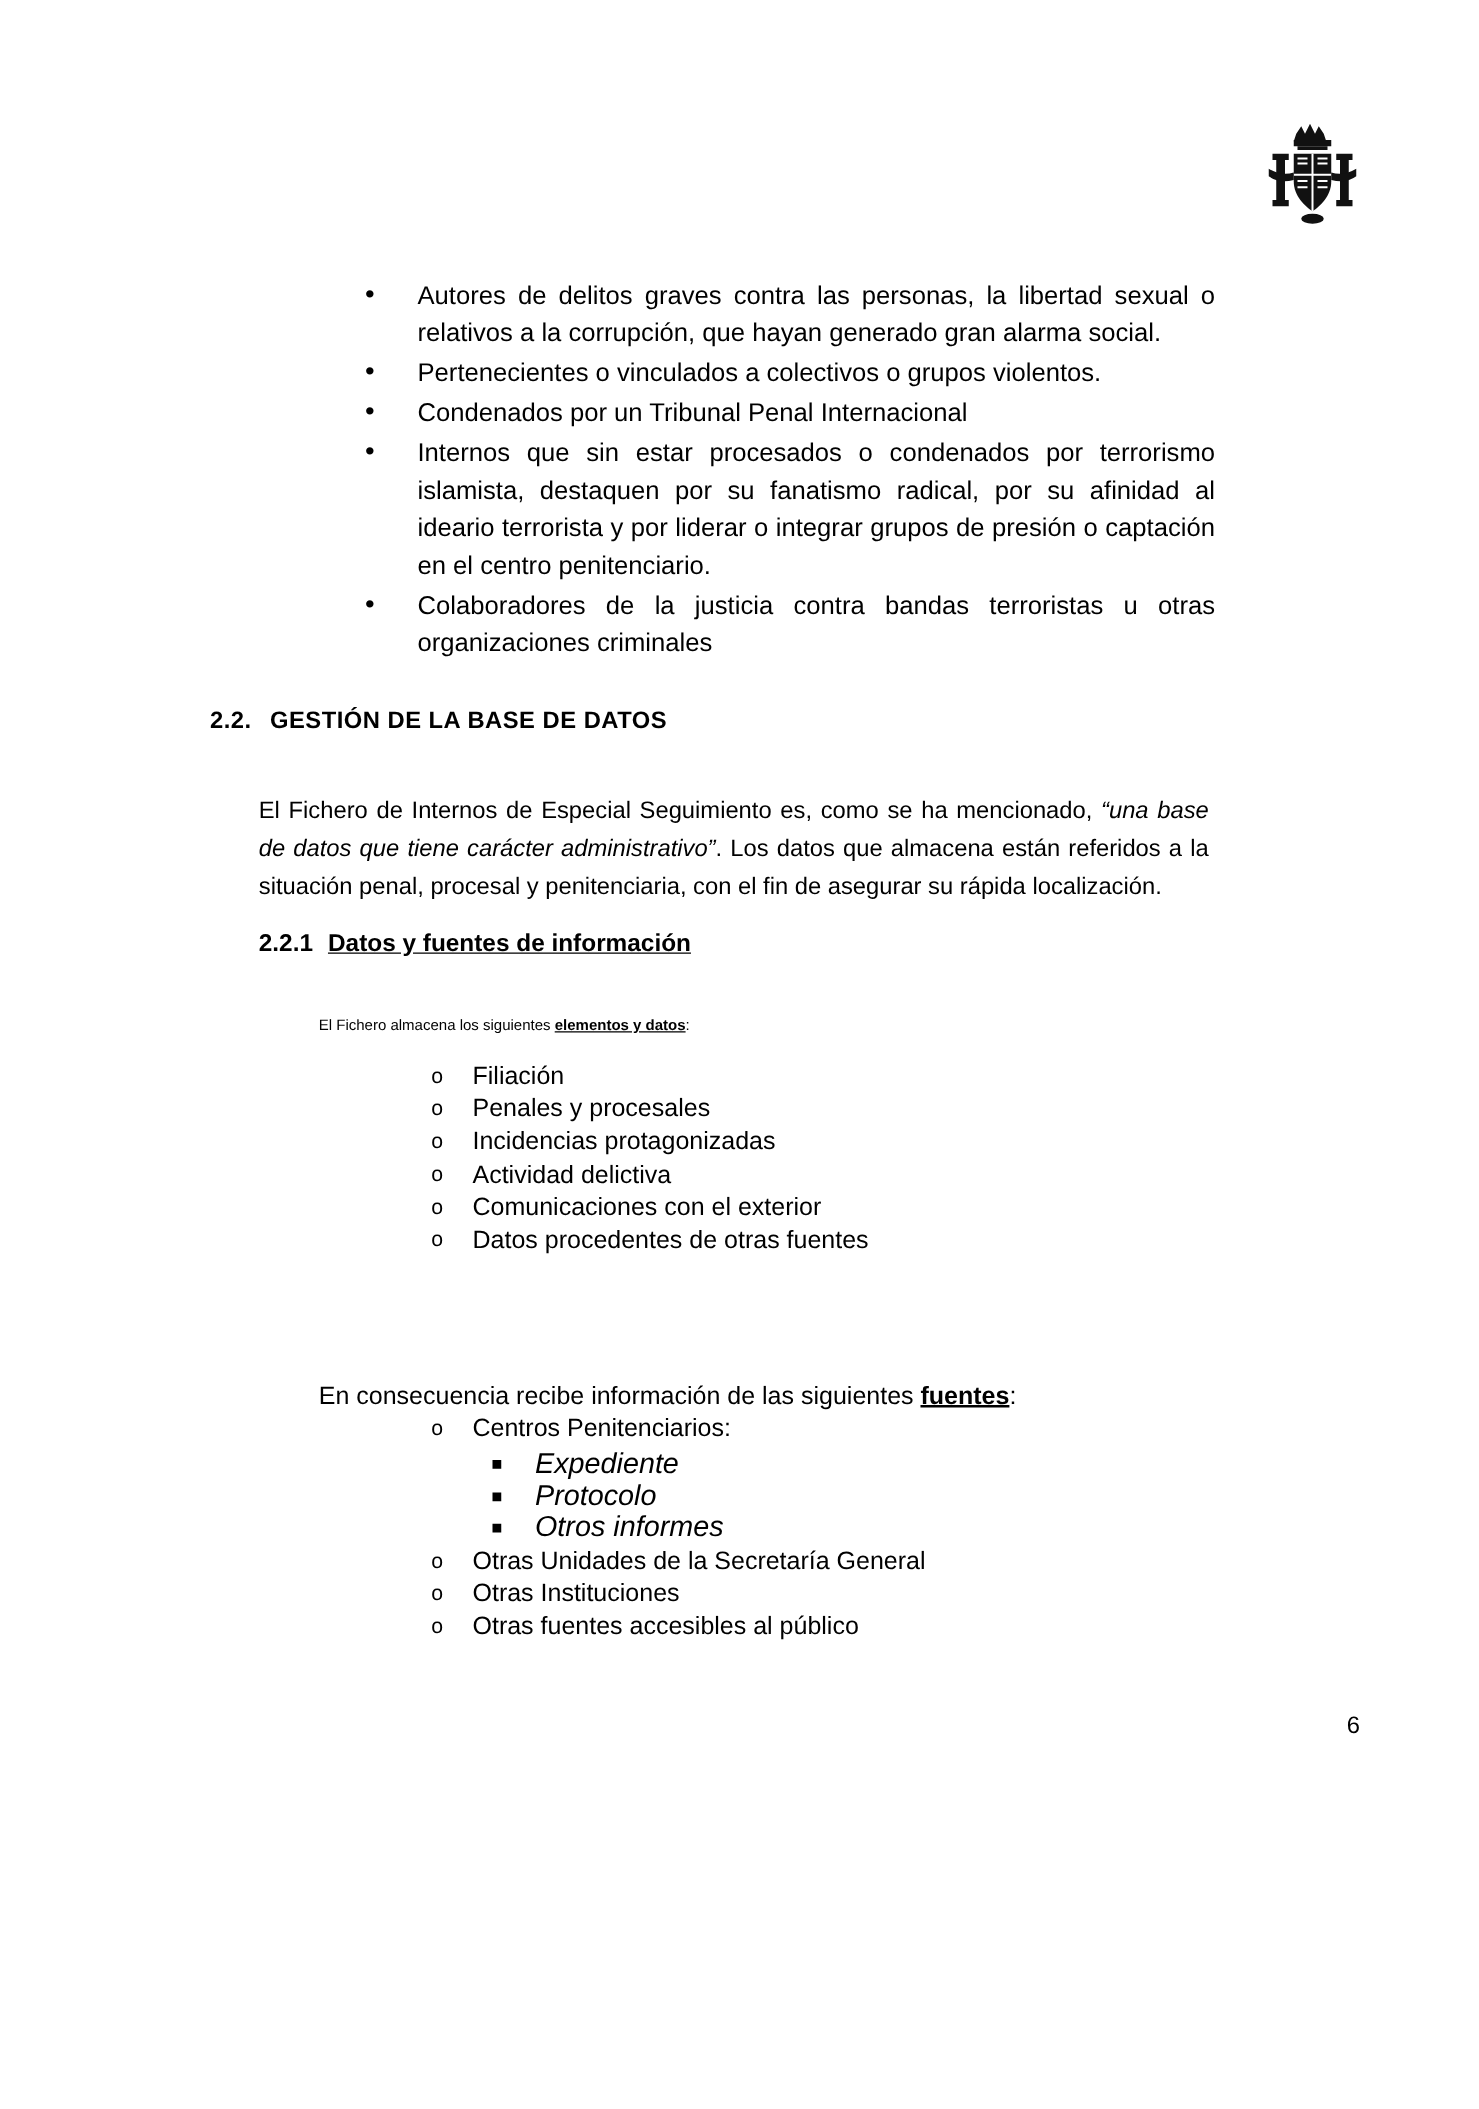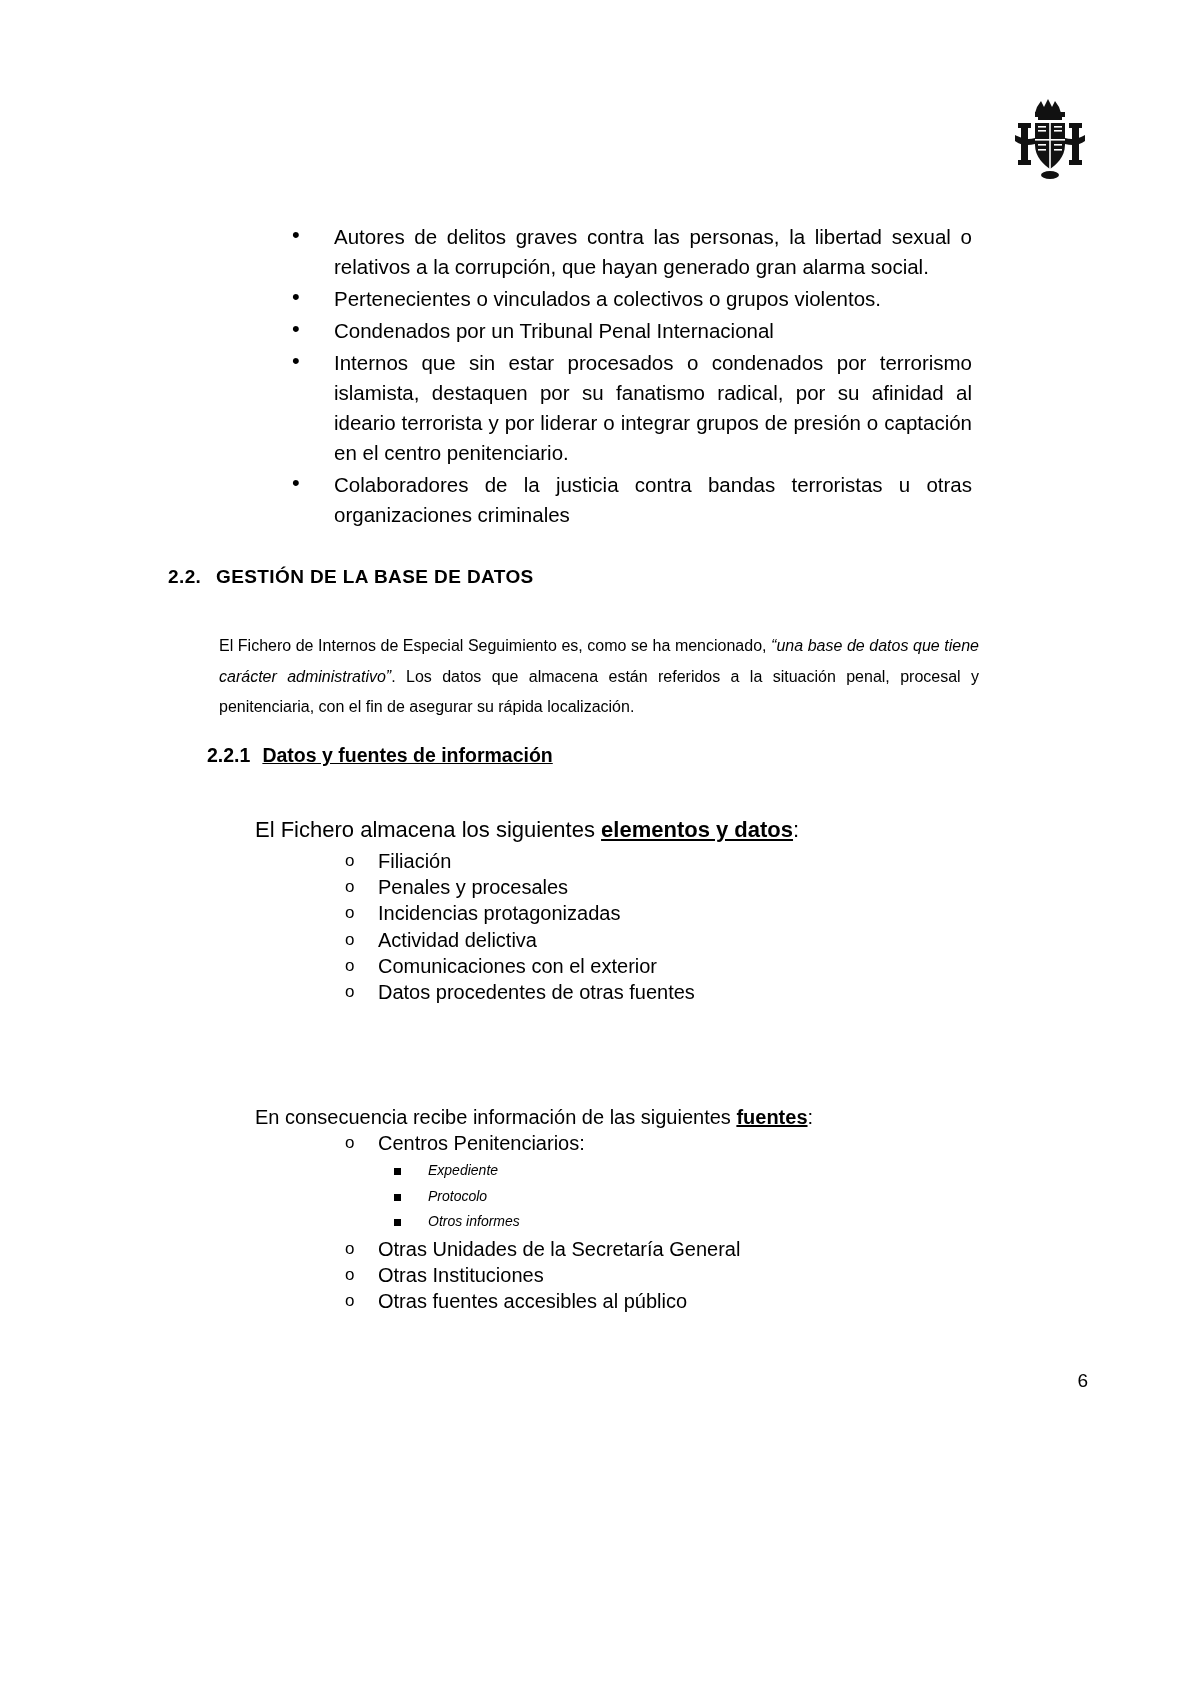--- a/index.html
+++ b/index.html
@@ -79,44 +79,43 @@
     display: inline-block;
     width: 48px;
   }
 
   
   .para1 {
     position: absolute;
     left: 207px;
     top: 615px;
     width: 760px;
-    font-size: 16px;
+    font-size: 19px;
     line-height: 30.5px;
     text-align: justify;
-    margin-left: 12px;
   }
   .para1 .ital { font-style: italic; }
 
   
   .subsec-head {
     position: absolute;
     left: 207px;
     top: 744px;
     font-size: 19.5px;
     font-weight: bold;
   }
   .subsec-head .num { margin-right: 12px; }
   .subsec-head .ttl { text-decoration: underline; }
 
   .para2 {
     position: absolute;
     left: 255px;
     top: 793px;
     width: 740px;
-    font-size: 22px;
+    font-size: 12px;
     line-height: 30px;
   }
   .para2 .strong { font-weight: bold; text-decoration: underline; }
 
   
   .lvl2 {
     position: absolute;
     left: 345px;
     top: 848px;
     width: 600px;
@@ -179,21 +178,21 @@
     margin: 0;
     padding: 0;
     position: absolute;
     left: 392px;
     top: 1158px;
     width: 480px;
   }
   .lvl3 li {
     position: relative;
     padding-left: 36px;
-    font-size: 14px;
+    font-size: 23px;
     line-height: 25.5px;
     font-style: italic;
   }
   .lvl3 li::before {
     content: "";
     position: absolute;
     left: 2px;
     top: 10px;
     width: 7px;
     height: 7px;

